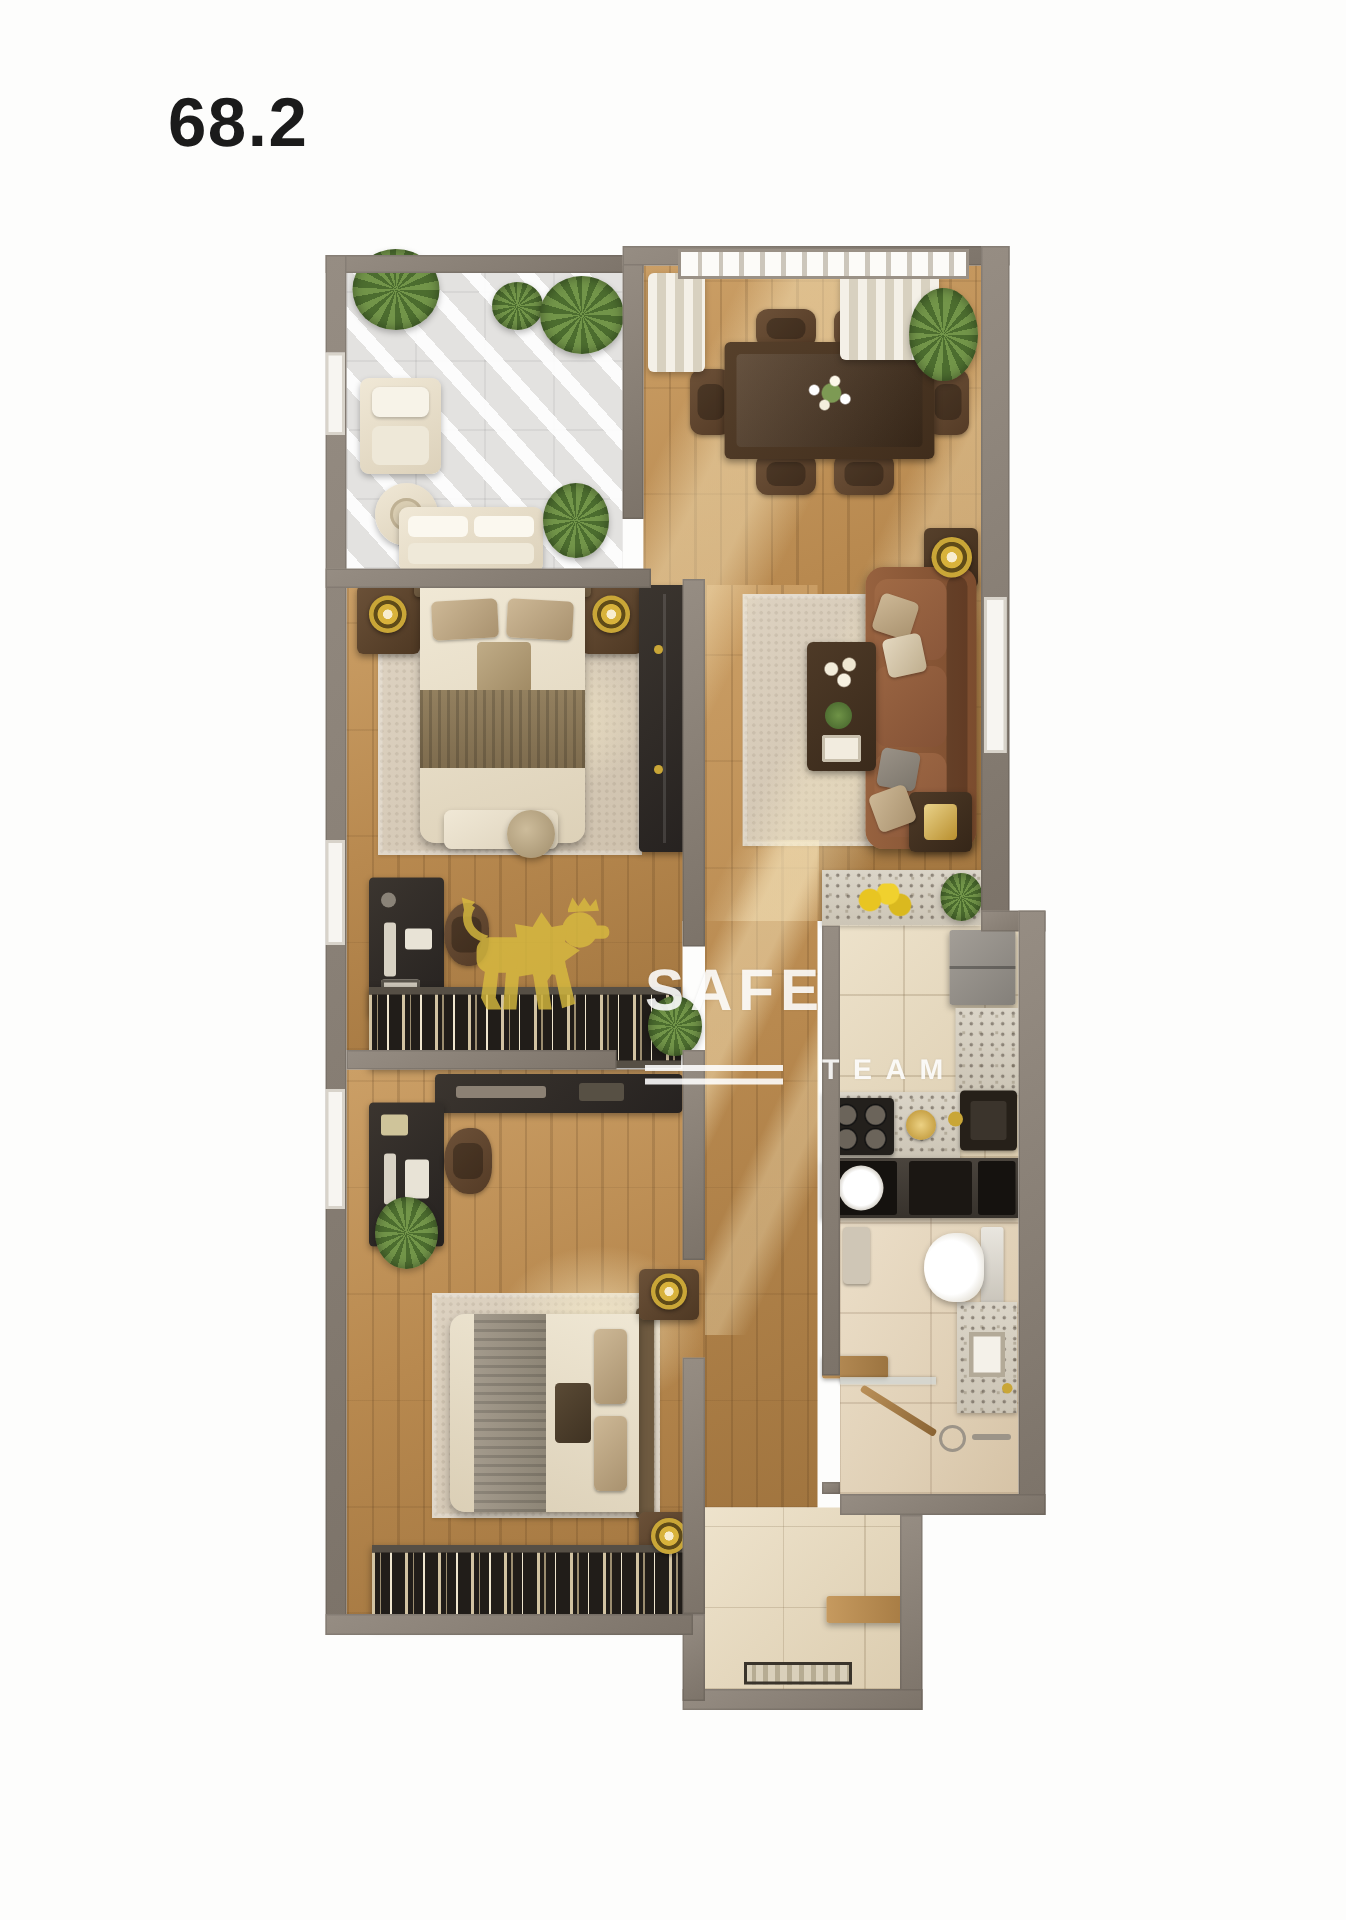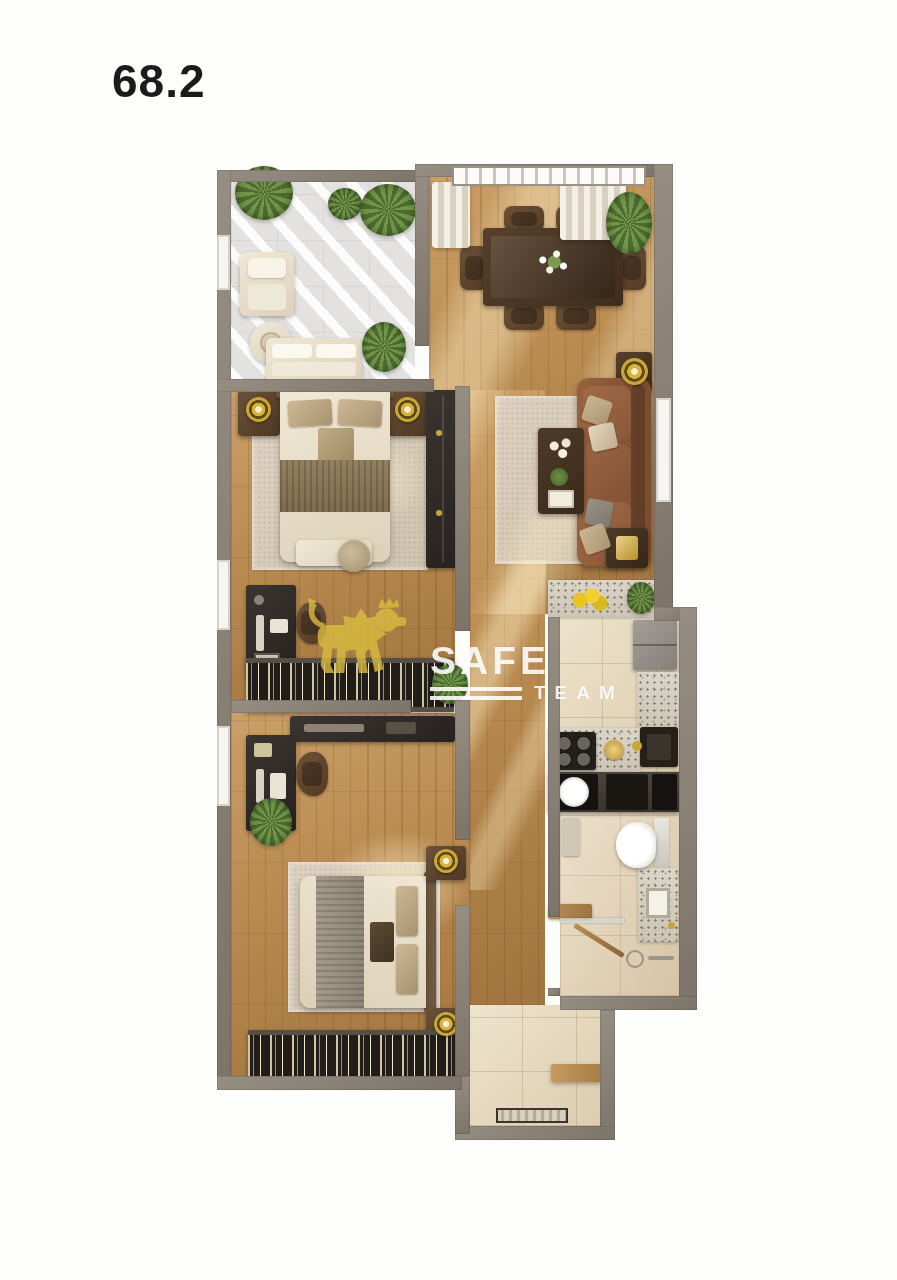--- a/index.html
+++ b/index.html
@@ -50,21 +50,21 @@
       repeating-linear-gradient(90deg,#d2c3a2 0 2px, transparent 2px 5px, #9b8d70 5px 6px, transparent 6px 12px, #efe6cf 12px 13px, transparent 13px 22px),
       #211d19;border-top:5px solid #564f45;border-bottom:5px solid #564f45;box-shadow:0 2px 5px rgba(0,0,0,.4);z-index:4;}
   .glass{background:rgba(210,215,214,.75);box-shadow:0 0 2px rgba(0,0,0,.3);z-index:5;}
   .sun{z-index:3;pointer-events:none;background:linear-gradient(115deg, transparent 16%, rgba(255,241,202,.42) 25% 34%, transparent 43% 56%, rgba(255,241,202,.33) 63% 70%, transparent 79%);}
   .glow{z-index:3;pointer-events:none;background:radial-gradient(ellipse at center, rgba(255,243,205,.65), rgba(255,243,205,0) 70%);}
   .blinds{background:repeating-linear-gradient(90deg,#fcfbf8 0 11px,#ccc6bb 11px 14px);border:2px solid #9a9186;z-index:7;}
   .curtain{background:repeating-linear-gradient(90deg,#f4f0e7 0 6px,#d8d1c0 6px 12px);border-radius:4px;box-shadow:0 2px 4px rgba(0,0,0,.25);z-index:5;}
 
   
   .wm-text{color:rgba(255,255,255,.88);font-weight:800;line-height:.95;z-index:9;text-shadow:0 0 2px rgba(0,0,0,.08);}
-  .wm-team{display:flex;align-items:center;gap:12px;z-index:9;}
+  .wm-team{display:flex;align-items:flex-end;gap:26px;z-index:9;margin-top:21px;}
   .wm-lines{display:flex;flex-direction:column;gap:5px;width:92px;}
   .wm-lines span{display:block;height:4px;background:rgba(255,255,255,.88);}
 </style>
 </head>
 <body>
 
 <div id="stage">
 
   <div class="abs hdr" style="left:112px;top:22px;">68.2</div>
 

